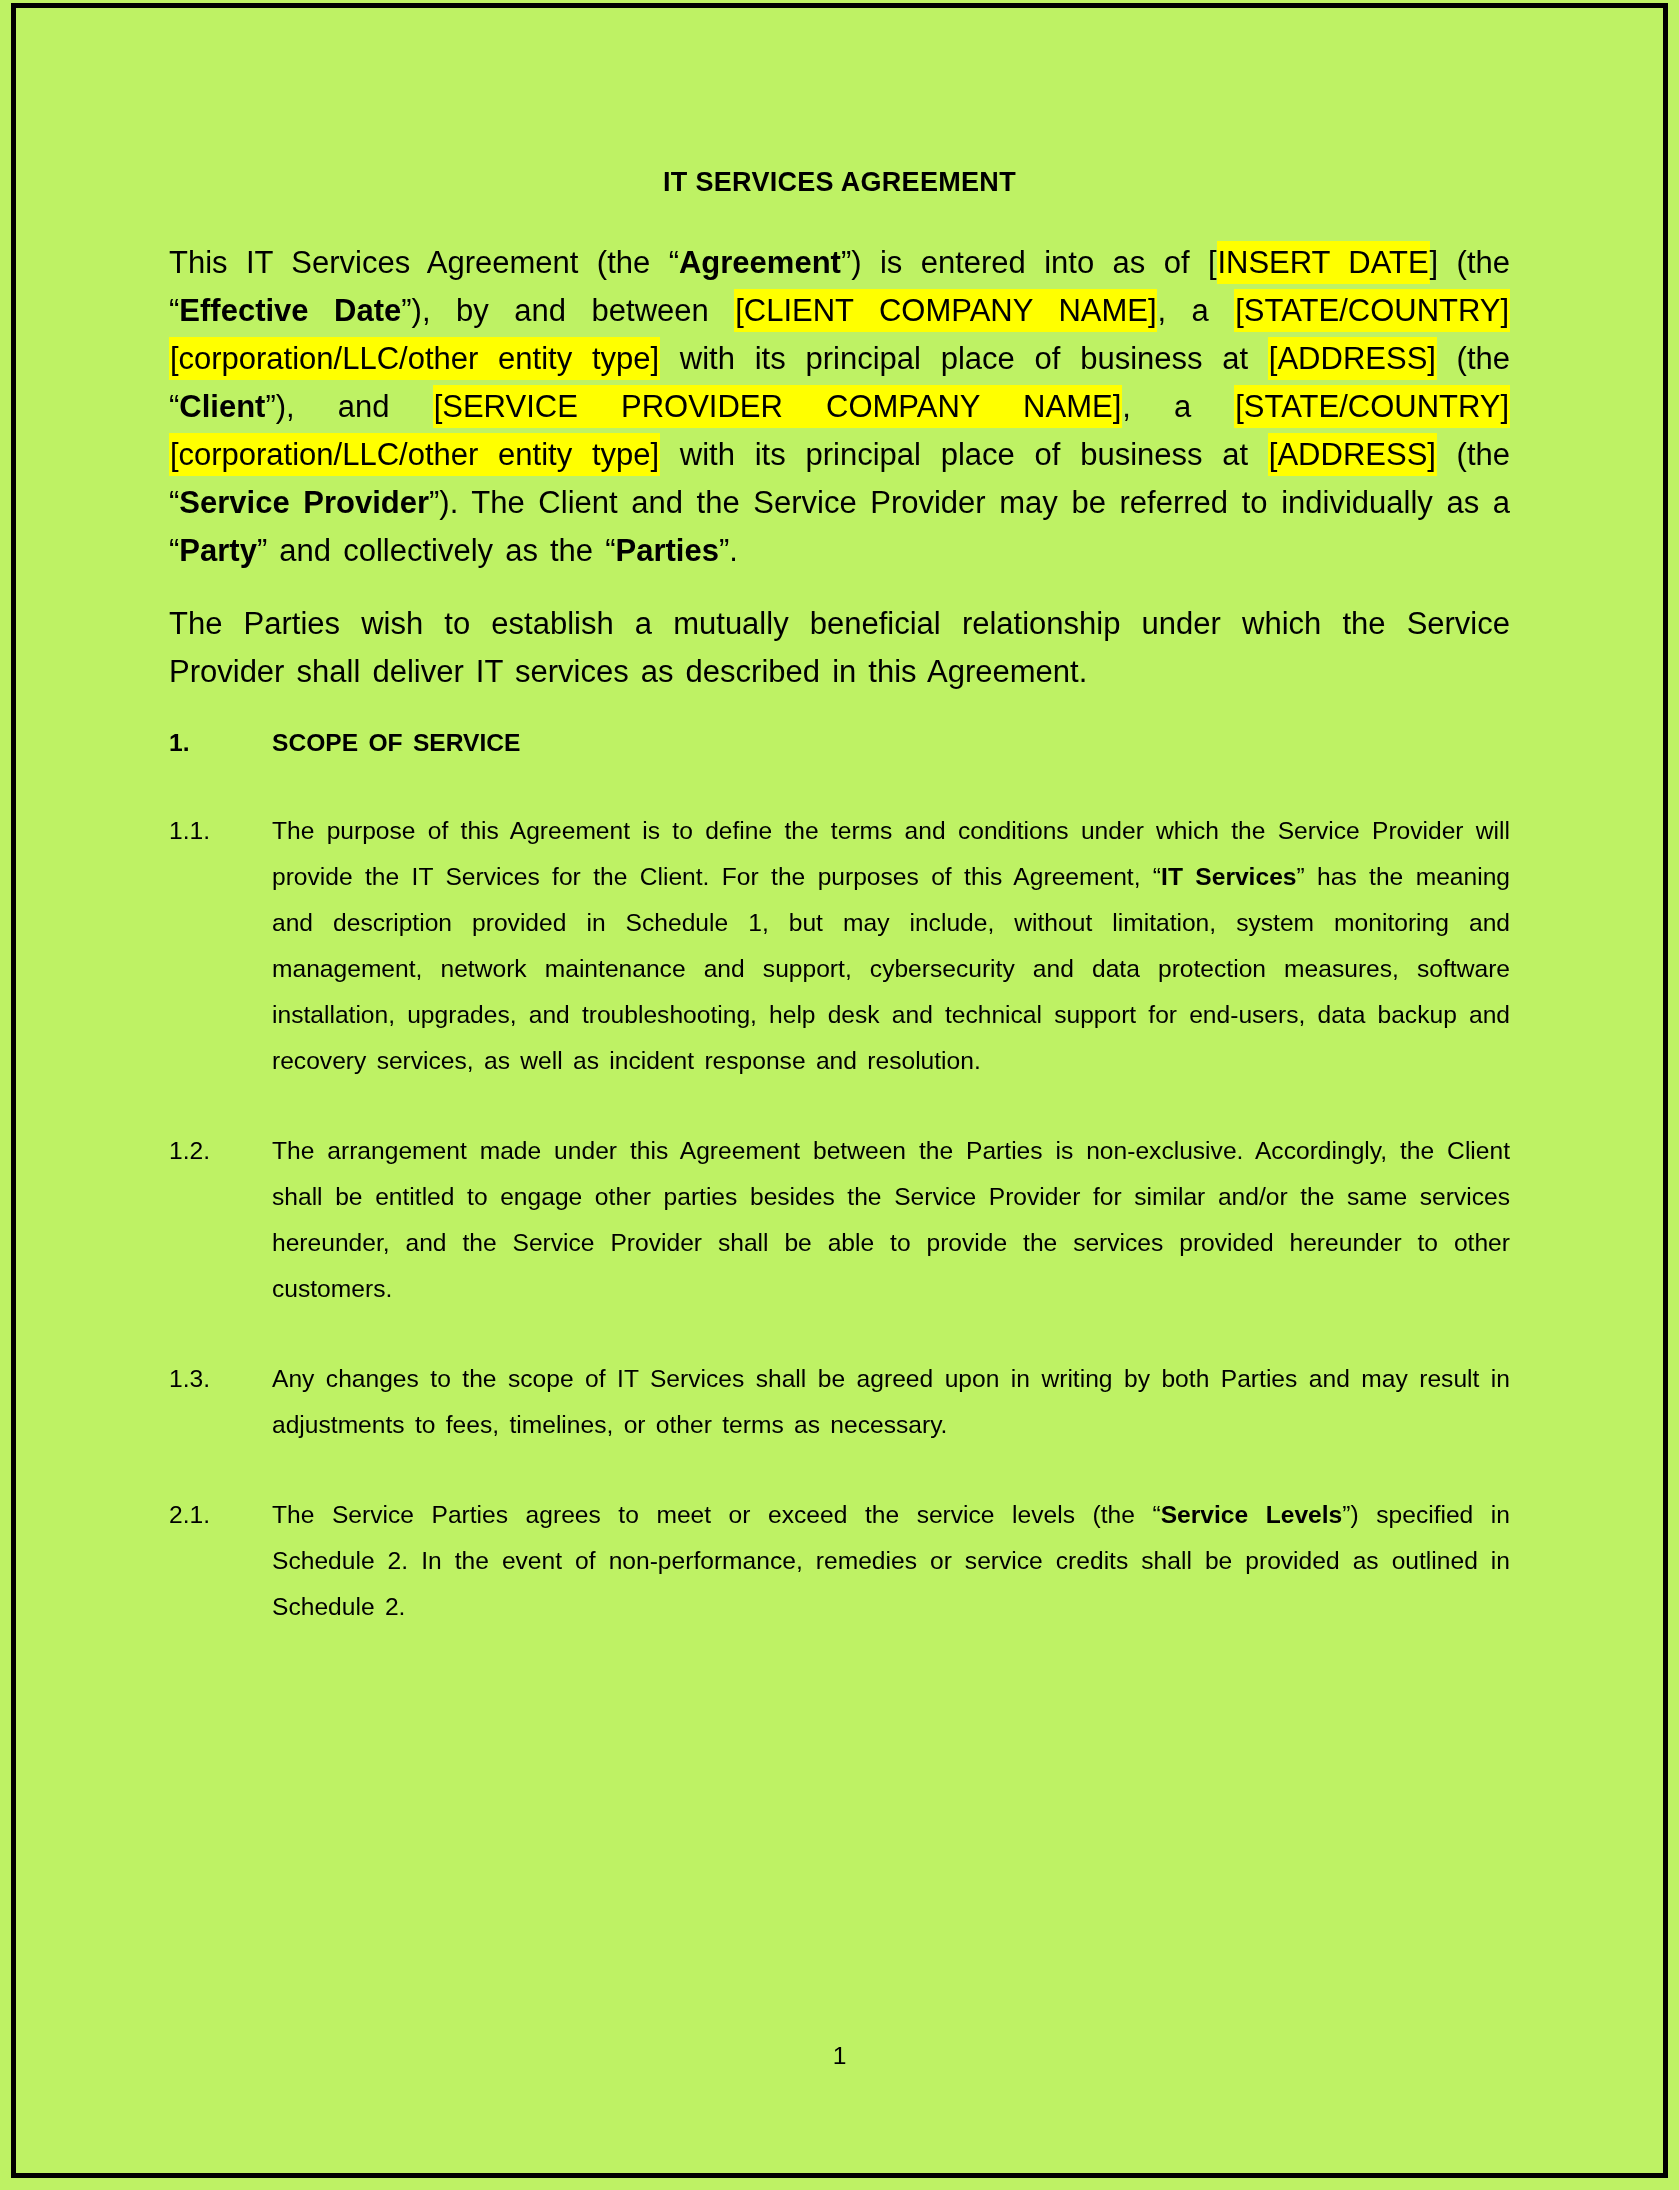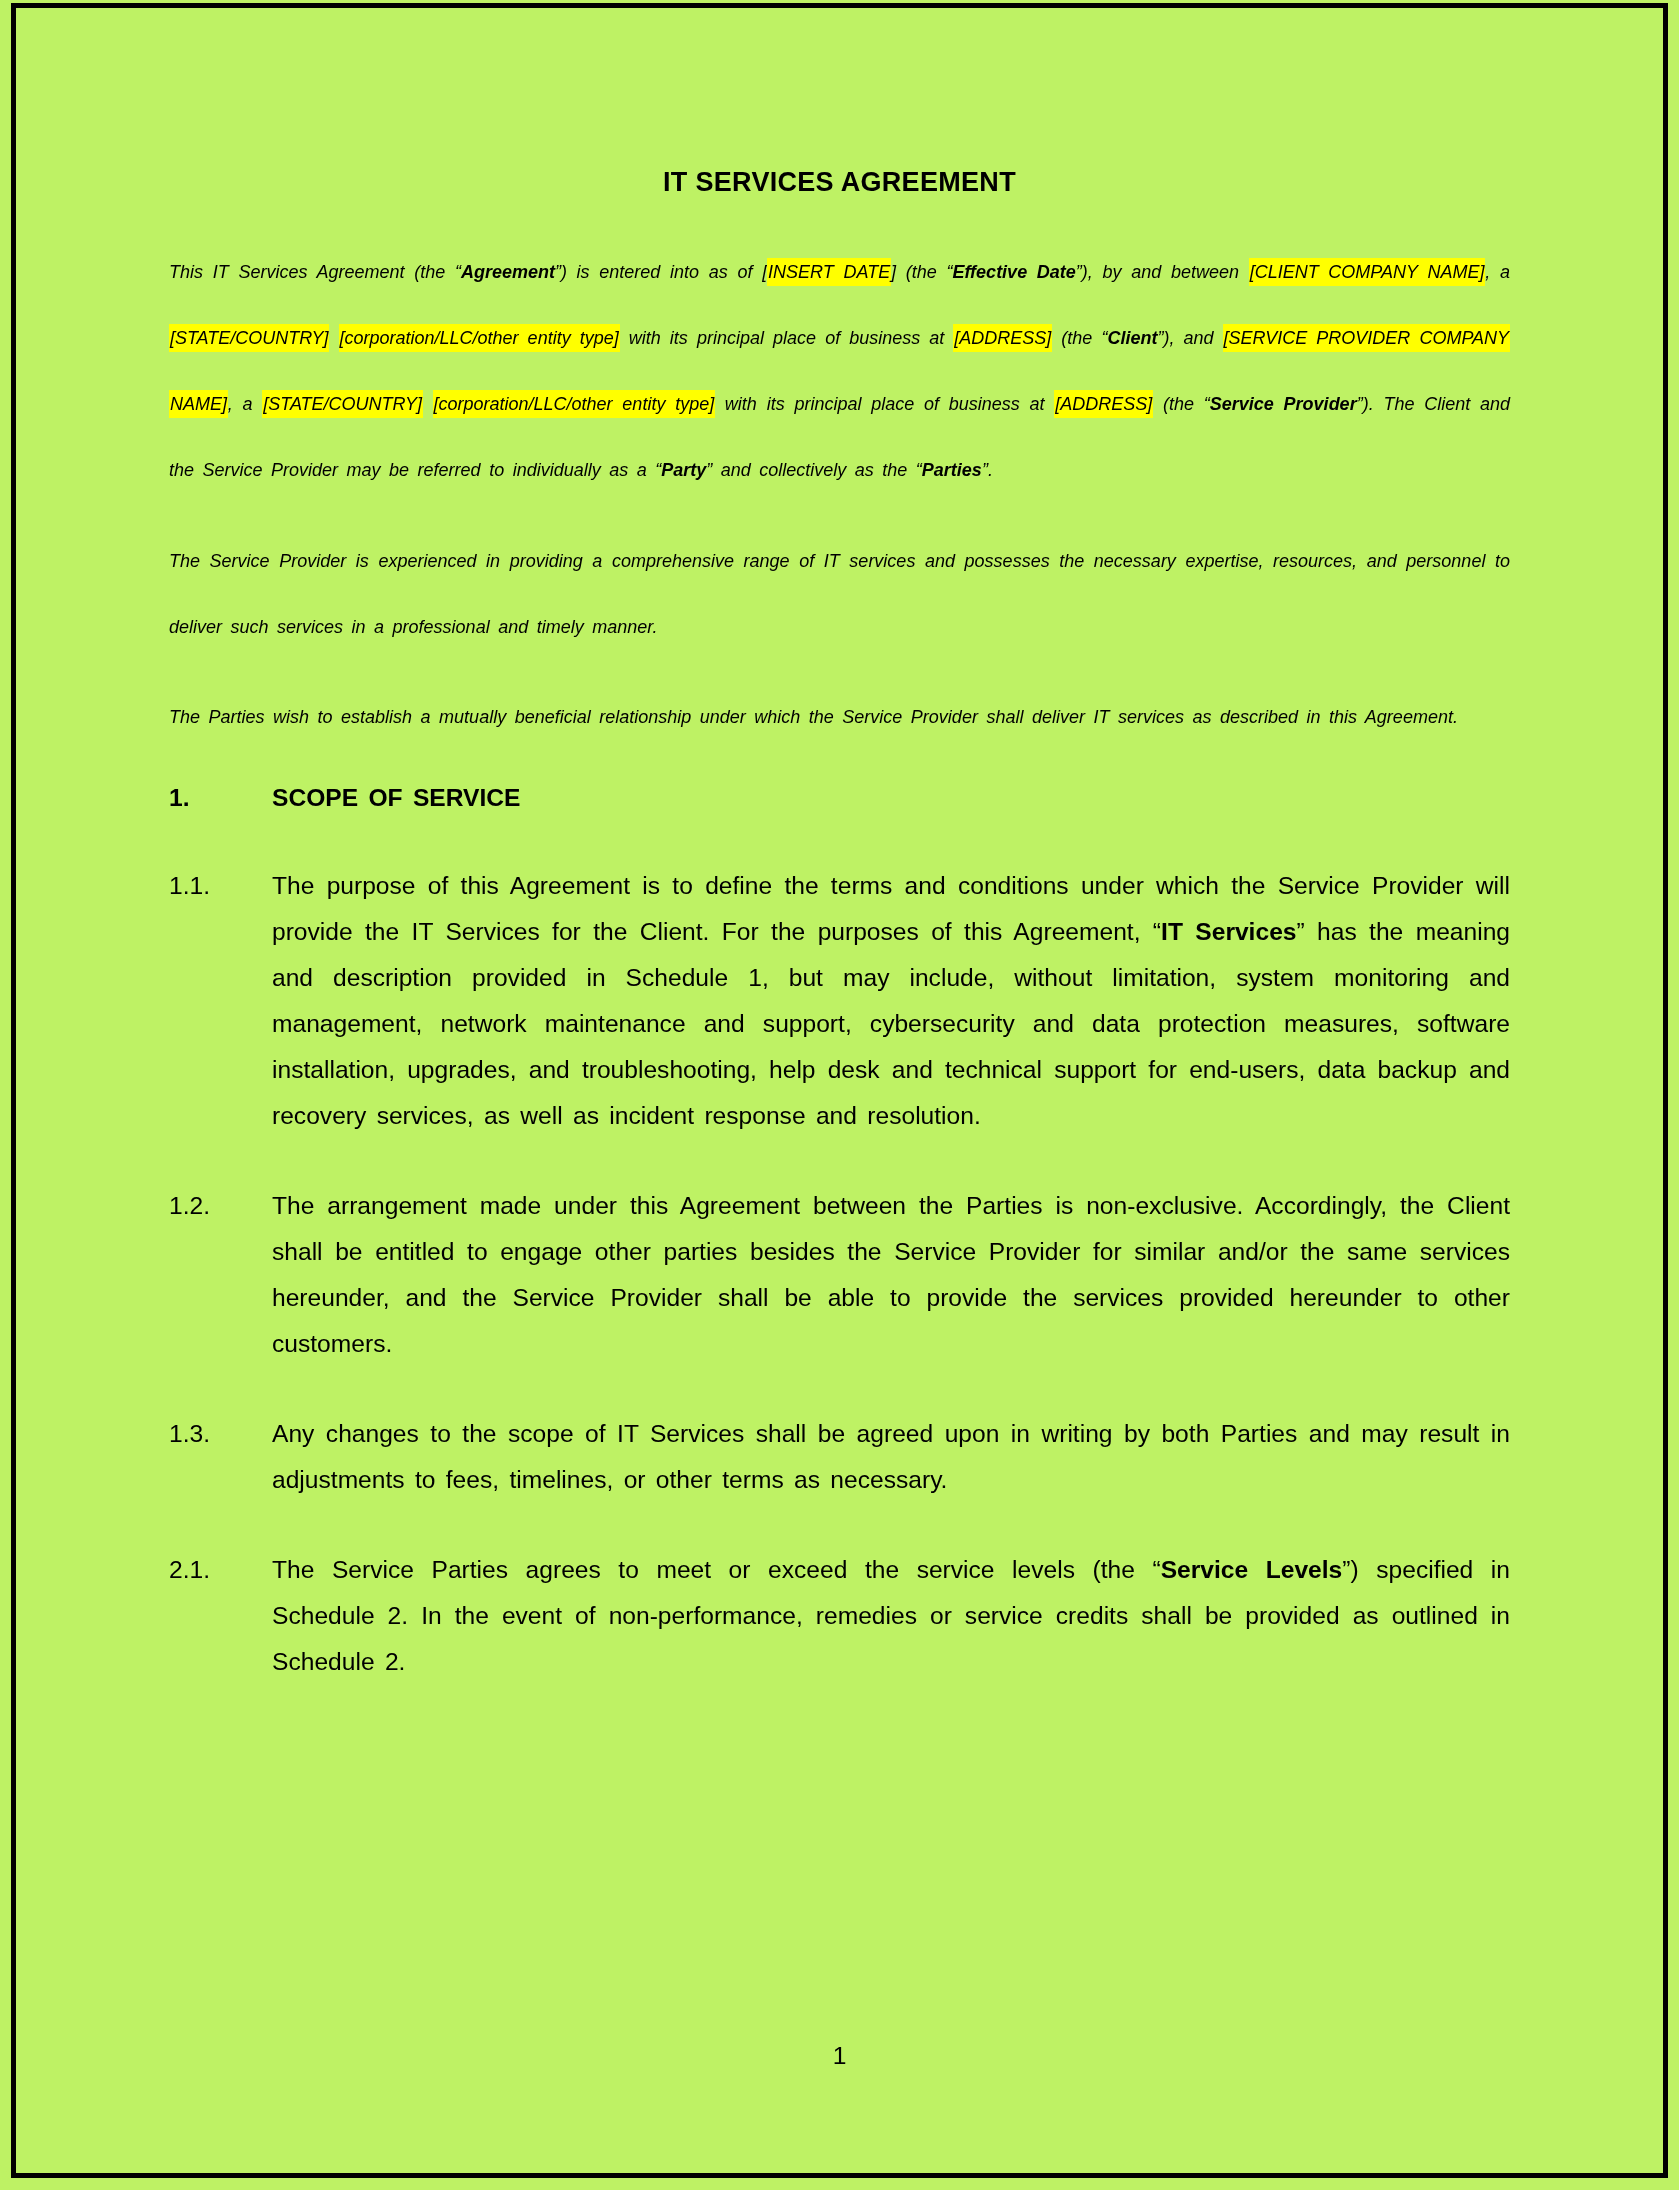--- a/index.html
+++ b/index.html
@@ -33,26 +33,25 @@
   }
   .doc-title {
     text-align: center;
     font-weight: bold;
     font-size: 27px;
     line-height: 35px;
     margin: 0 0 39px 0;
     letter-spacing: 0.3px;
   }
   .para {
-    font-size: 18px;
-    line-height: 66px;
+    font-size: 31px;
+    line-height: 48px;
     text-align: justify;
     word-spacing: 3.5px;
     margin: 0 0 24.6px 0;
-    font-style: italic;
   }
   .clause {
     display: grid;
     grid-template-columns: 103px 1fr;
     font-size: 24.6px;
     line-height: 46px;
     margin: 0 0 44px 0;
   }
   .clause.heading {
     font-weight: bold;
@@ -86,21 +85,20 @@
 </style>
 </head>
 <body>
 
 <div class="page">
   <div class="frame"></div>
   <div class="content">
     <h1 class="doc-title">IT SERVICES AGREEMENT</h1>
     <div id="doc-blocks">
         <p class="para"><span>This IT Services Agreement (the “</span><span class="bold">Agreement</span><span>”) is entered into as of [</span><span class="hl">INSERT DATE</span><span>] (the “</span><span class="bold">Effective Date</span><span>”), by and between </span><span class="hl">[CLIENT COMPANY NAME]</span><span>, a </span><span class="hl">[STATE/COUNTRY]</span><span> </span><span class="hl">[corporation/LLC/other entity type]</span><span> with its principal place of business at </span><span class="hl">[ADDRESS]</span><span> (the “</span><span class="bold">Client</span><span>”), and </span><span class="hl">[SERVICE PROVIDER COMPANY NAME]</span><span>, a </span><span class="hl">[STATE/COUNTRY]</span><span> </span><span class="hl">[corporation/LLC/other entity type]</span><span> with its principal place of business at </span><span class="hl">[ADDRESS]</span><span> (the “</span><span class="bold">Service Provider</span><span>”). The Client and the Service Provider may be referred to individually as a “</span><span class="bold">Party</span><span>” and collectively as the “</span><span class="bold">Parties</span><span>”.</span></p>
-        <p class="para"><span>The Service Provider is experienced in providing a comprehensive range of IT services and possesses the necessary expertise, resources, and personnel to deliver such services in a professional and timely manner.</span></p>
         <p class="para"><span>The Parties wish to establish a mutually beneficial relationship under which the Service Provider shall deliver IT services as described in this Agreement.</span></p>
         <div class="clause heading">
           <span class="num">1.</span>
           <div class="clause-text"><span>SCOPE OF SERVICE</span></div>
         </div>
         <div class="clause">
           <span class="num">1.1.</span>
           <div class="clause-text"><span>The purpose of this Agreement is to define the terms and conditions under which the Service Provider will provide the IT Services for the Client. For the purposes of this Agreement, “</span><span class="bold">IT Services</span><span>” has the meaning and description provided in Schedule 1, but may include, without limitation, system monitoring and management, network maintenance and support, cybersecurity and data protection measures, software installation, upgrades, and troubleshooting, help desk and technical support for end-users, data backup and recovery services, as well as incident response and resolution.</span></div>
         </div>
         <div class="clause">

